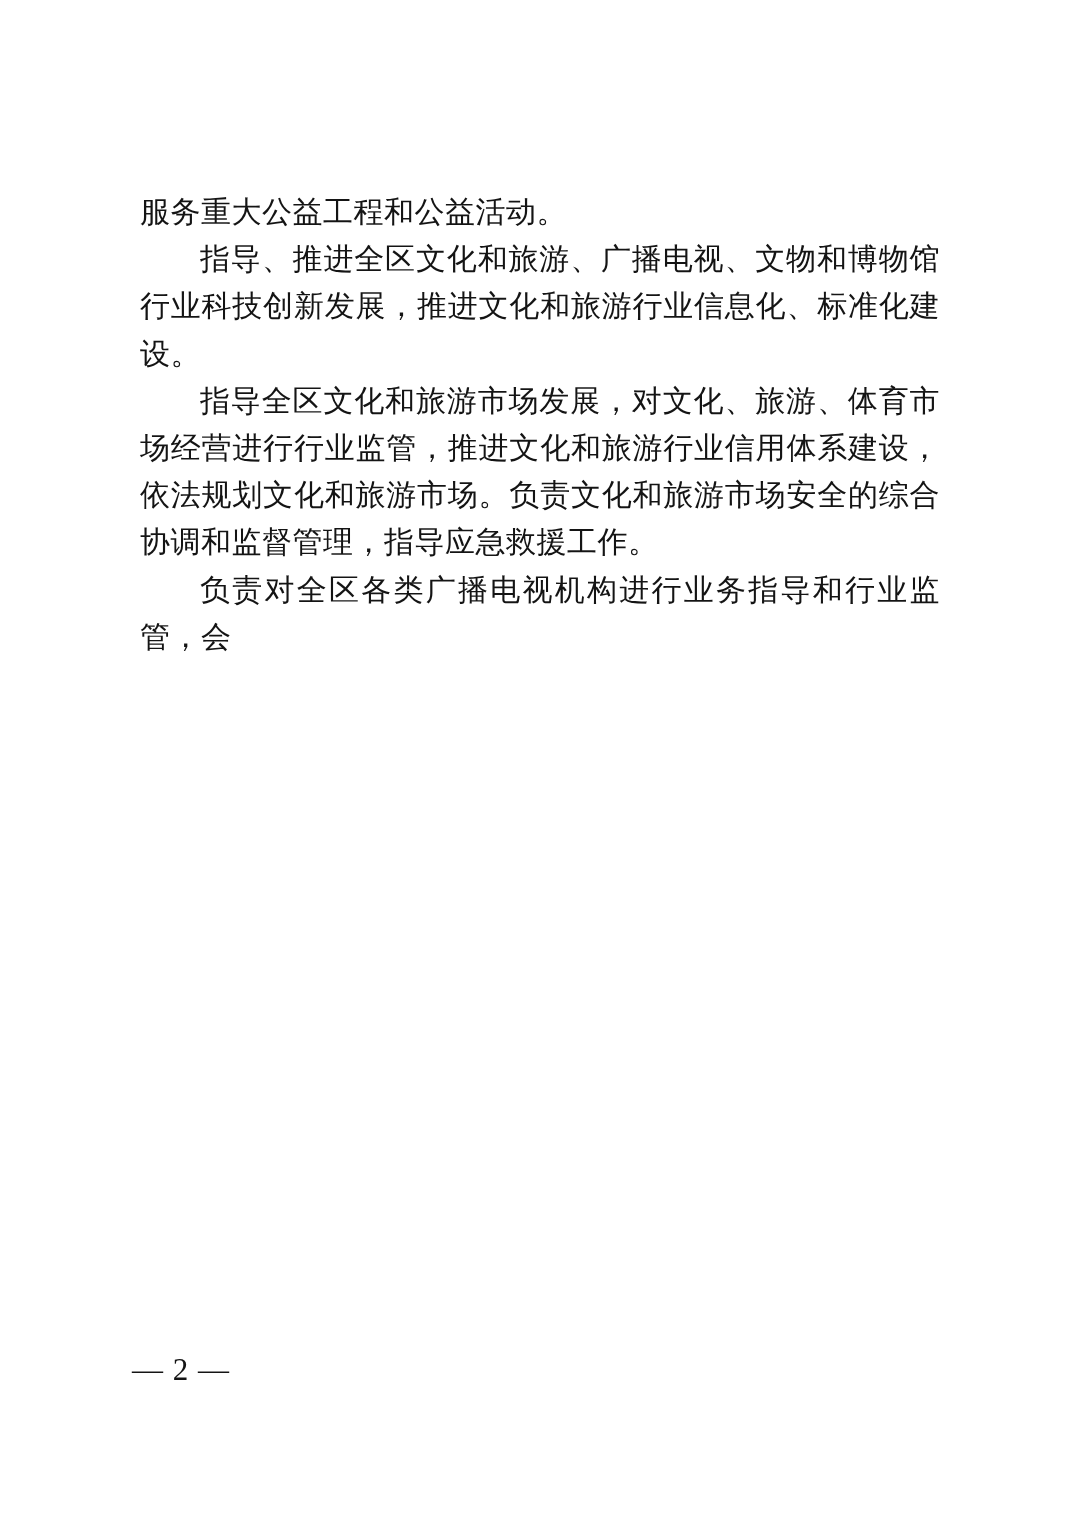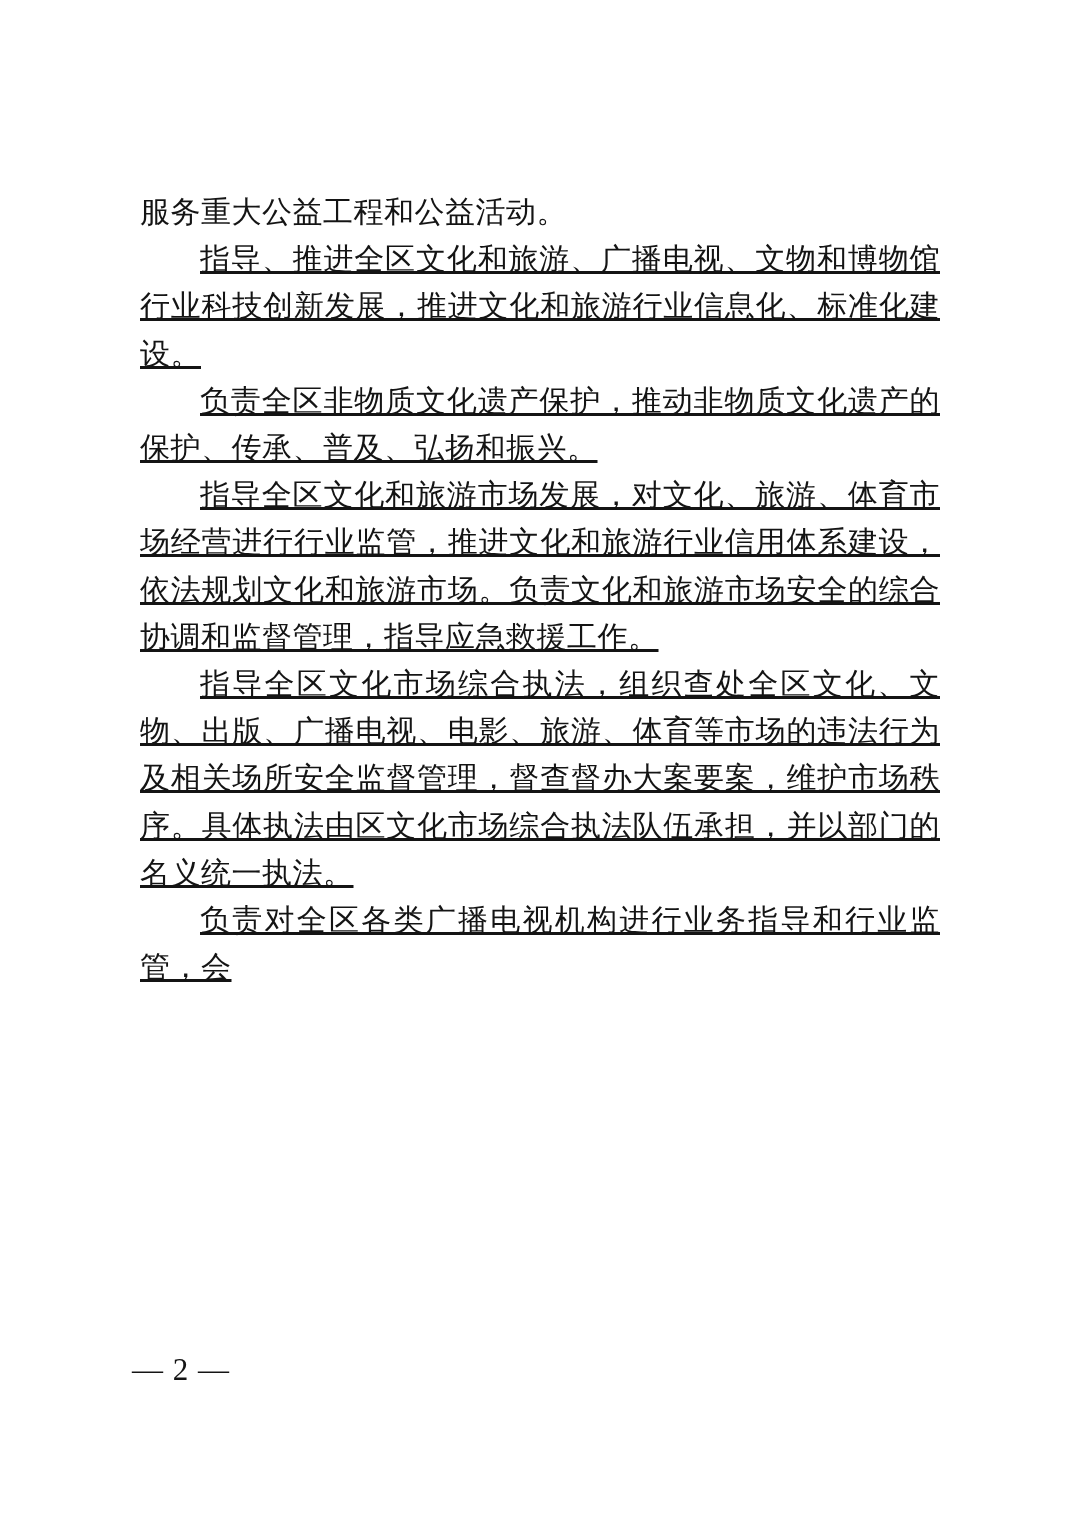--- a/index.html
+++ b/index.html
@@ -26,39 +26,36 @@
     line-height: 47.2px;
     text-align: justify;
     letter-spacing: 0.5px;
   }
   .doc-body p.para {
     margin: 0;
     padding: 0;
   }
   .doc-body p.para.indent {
     text-indent: 2em;
-    text-decoration: underline;
   }
   .page-number {
     position: absolute;
     left: 132px;
     top: 1352px;
     font-size: 31px;
     line-height: 36px;
     letter-spacing: 1px;
     color: #141414;
   }
 </style>
 </head>
 <body>
 
 <div class="page">
   <main class="doc-body">
 
   <p class="para">服务重大公益工程和公益活动。</p>
       <p class="para indent">指导、推进全区文化和旅游、广播电视、文物和博物馆行业科技创新发展，推进文化和旅游行业信息化、标准化建设。</p>
-      <p class="para indent">负责全区非物质文化遗产保护，推动非物质文化遗产的保护、传承、普及、弘扬和振兴。</p>
       <p class="para indent">指导全区文化和旅游市场发展，对文化、旅游、体育市场经营进行行业监管，推进文化和旅游行业信用体系建设，依法规划文化和旅游市场。负责文化和旅游市场安全的综合协调和监督管理，指导应急救援工作。</p>
-      <p class="para indent">指导全区文化市场综合执法，组织查处全区文化、文物、出版、广播电视、电影、旅游、体育等市场的违法行为及相关场所安全监督管理，督查督办大案要案，维护市场秩序。具体执法由区文化市场综合执法队伍承担，并以部门的名义统一执法。</p>
       <p class="para indent">负责对全区各类广播电视机构进行业务指导和行业监管，会</p>
     </main>
   <div class="page-number">— 2 —</div>
 </div>
 
 </body></html>

